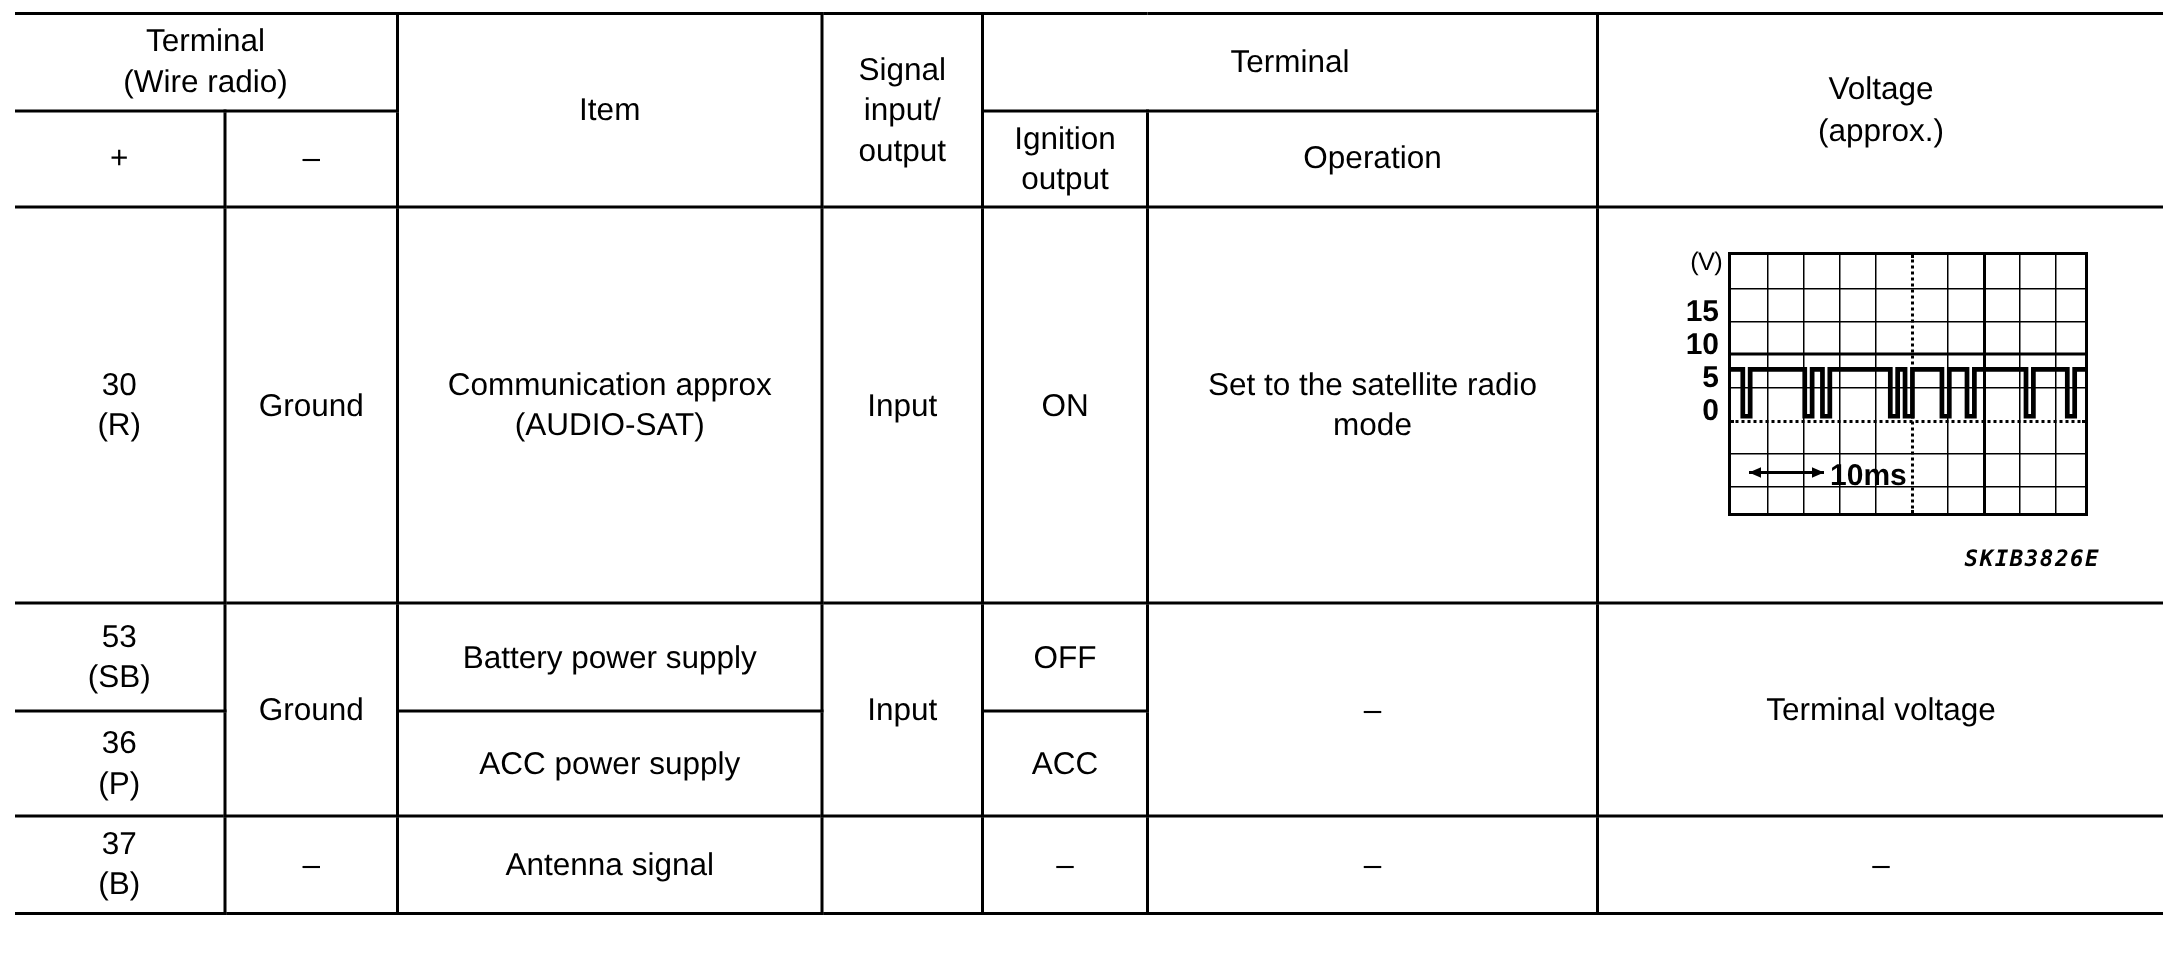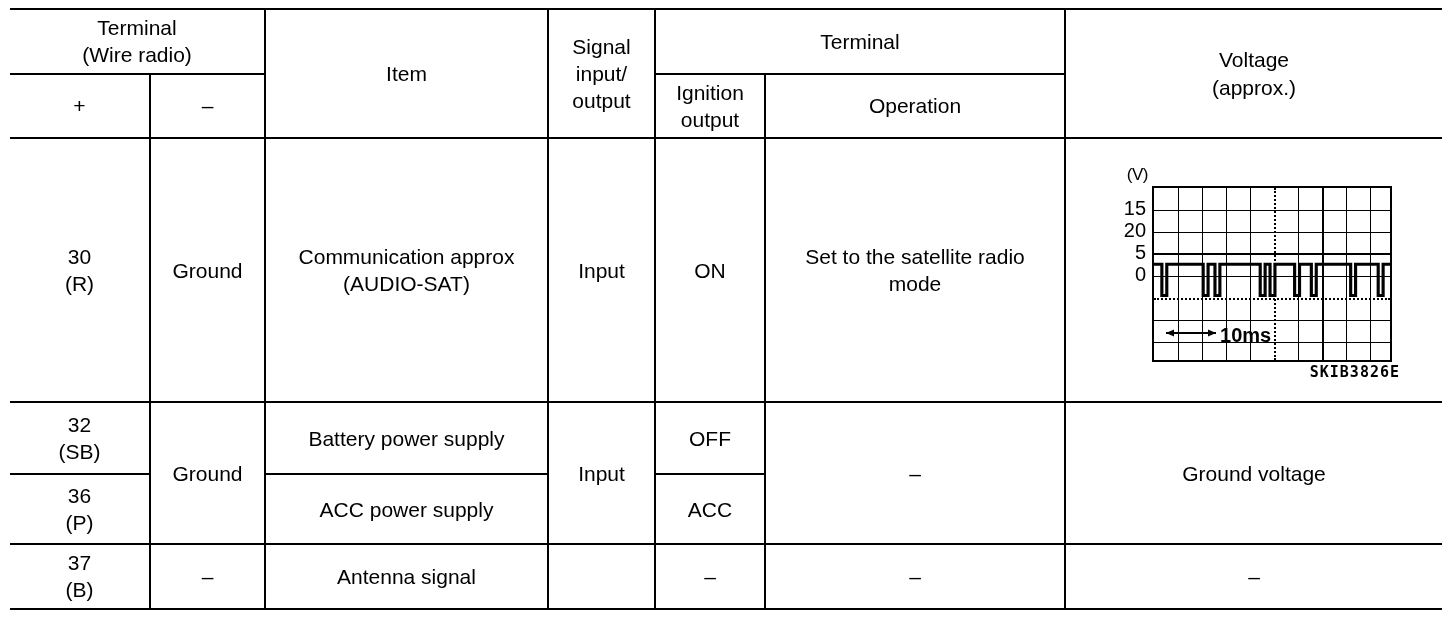--- a/index.html
+++ b/index.html
@@ -64,27 +64,27 @@
     font-size: 17px;
     line-height: 1;
     letter-spacing: -0.5px;
   }
   .axis-num {
     position: absolute;
     width: 42px;
     text-align: right;
     font-size: 20px;
     line-height: 1;
-    font-weight: normal;
+    font-weight: bold;
     left: 0px;
   }
   .grid-box {
     position: absolute;
     left: 48px;
-    top: 20px;
+    top: 2px;
     width: 240px;
     height: 176px;
     border: 2px solid #000;
     box-sizing: border-box;
     background: #fff;
   }
   .gl-h, .gl-v {
     position: absolute;
     background: #000;
   }
@@ -119,20 +119,21 @@
     height: 10px;
   }
   .fig-code {
     position: absolute;
     right: 4px;
     bottom: -4px;
     font-family: "DejaVu Sans Mono", monospace;
     font-size: 15px;
     letter-spacing: 1px;
     font-weight: bold;
+    font-style: italic;
   }
 </style>
 </head>
 <body>
 
 <div id="page">
 
   <table class="spec">
     <colgroup>
       <col style="width:140px">
@@ -188,21 +189,21 @@
         <td class="lft">
           <div>Set to the satellite radio</div>
           <div>mode</div>
         </td>
         <td class="edge-r">
 
           <div class="scope-wrap">
             <div class="scope-vlabel">(V)</div>
 
             <div class="axis-num" style="top:32px;">15</div>
-            <div class="axis-num" style="top:54px;">20</div>
+            <div class="axis-num" style="top:54px;">10</div>
             <div class="axis-num" style="top:76px;">5</div>
             <div class="axis-num" style="top:98px;">0</div>
 
             <div class="grid-box">
 
               <div class="gl-h" style="top:22px;"></div>
               <div class="gl-h" style="top:44px;"></div>
               <div class="gl-h gl-strong" style="top:65px;"></div>
               <div class="gl-h" style="top:88px;"></div>
               <div class="gl-h" style="top:132px;"></div>
@@ -236,29 +237,29 @@
             </div>
 
             <div class="fig-code">SKIB3826E</div>
           </div>
 
         </td>
       </tr>
 
       <tr style="height:72px">
         <td class="edge-l">
-          <div>32</div>
+          <div>53</div>
           <div>(SB)</div>
         </td>
         <td rowspan="2">Ground</td>
         <td class="lft">Battery power supply</td>
         <td rowspan="2">Input</td>
         <td>OFF</td>
         <td rowspan="2">–</td>
-        <td class="edge-r" rowspan="2">Ground voltage</td>
+        <td class="edge-r" rowspan="2">Terminal voltage</td>
       </tr>
 
       <tr style="height:70px">
         <td class="edge-l">
           <div>36</div>
           <div>(P)</div>
         </td>
         <td class="lft">ACC power supply</td>
         <td>ACC</td>
       </tr>

